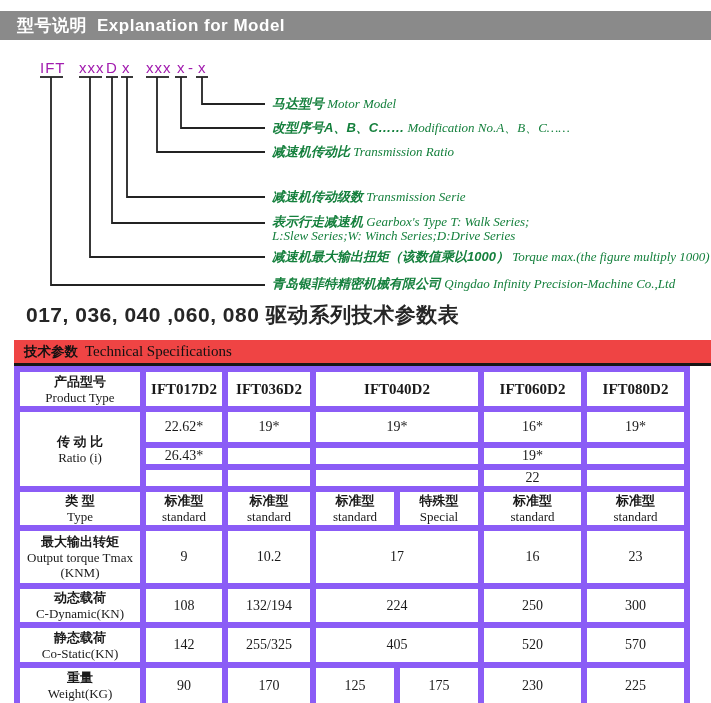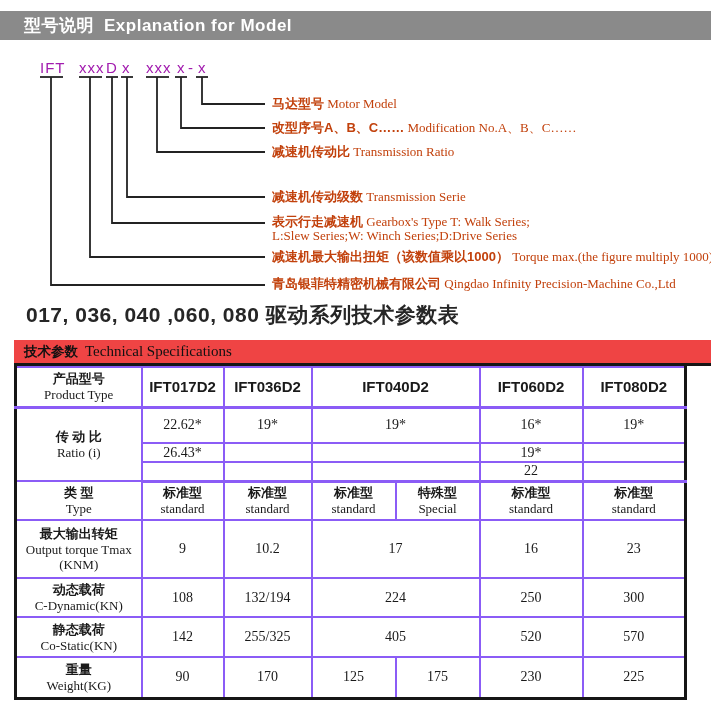--- a/index.html
+++ b/index.html
@@ -1,47 +1,47 @@
 <!DOCTYPE html>
 <html><head>
 <meta charset="utf-8">
 <style>
   html,body{margin:0;padding:0;background:#fff;}
   .page{position:relative;width:711px;height:703px;background:#ffffff;overflow:hidden;
         font-family:"Liberation Sans",sans-serif;color:#1a1a1a;}
   
   .hdr-bar{position:absolute;left:0;top:11px;width:711px;height:29px;background:#8a8a8a;
            display:flex;align-items:center;}
-  .hdr-bar .t{color:#ffffff;font-weight:bold;font-size:17px;padding-left:24px;letter-spacing:.5px;}
+  .hdr-bar .t{color:#ffffff;font-weight:bold;font-size:17px;padding-left:17px;letter-spacing:.5px;}
   .hdr-bar .t .en{margin-left:10px;}
   
   .tok{position:absolute;top:59px;font-size:15px;color:#a21caf;letter-spacing:1px;}
   
   .connector{position:absolute;left:0;top:55px;}
   
   .dlabel{position:absolute;left:272px;font-size:13px;line-height:14px;white-space:nowrap;
-          font-family:"Liberation Serif","DejaVu Serif",serif;color:#c2410c;}
+          font-family:"Liberation Serif","DejaVu Serif",serif;color:#15803d;font-style:italic;}
   .dlabel .zh{font-weight:bold;font-family:"Liberation Sans",sans-serif;font-size:13px;}
   
   .section-title{position:absolute;left:26px;top:301px;font-size:21px;font-weight:600;color:#262626;
                  letter-spacing:.5px;}
   
   .spec-bar{position:absolute;left:14px;top:340px;width:697px;height:23px;background:#ef4444;
             display:flex;align-items:center;}
   .spec-bar .zh{font-weight:bold;font-size:13.5px;padding-left:10px;color:#111;}
   .spec-bar .en{font-family:"Liberation Serif","DejaVu Serif",serif;font-size:15px;margin-left:7px;color:#111;}
   .spec-rule{position:absolute;left:14px;top:363px;width:697px;height:3px;background:#161616;}
   
   table.spec{position:absolute;left:14px;top:366px;width:670px;border-collapse:collapse;table-layout:fixed;
              border:3px solid #161616;border-top:none;}
-  table.spec td,table.spec th{border:2px solid #8b5cf6;text-align:center;vertical-align:middle;
+  table.spec td,table.spec th{border:6px solid #8b5cf6;text-align:center;vertical-align:middle;
              padding:0;overflow:hidden;}
   .zhc{font-weight:bold;font-size:13px;line-height:16px;font-family:"Liberation Sans",sans-serif;}
   .enc{font-family:"Liberation Serif","DejaVu Serif",serif;font-weight:normal;font-size:13px;line-height:15px;}
-  .model{font-family:Liberation Sans, sans-serif;font-weight:bold;font-size:15px;}
+  .model{font-family:Liberation Serif, serif;font-weight:bold;font-size:15px;}
   .val{font-family:"Liberation Serif","DejaVu Serif",serif;font-size:14px;}
   tr.r-hdr{height:40px;} tr.r-ratio1{height:36px;} tr.r-ratio2{height:19px;} tr.r-ratio3{height:19px;}
   tr.r-type{height:39px;} tr.r-torque{height:58px;} tr.r-dyn{height:39px;} tr.r-stat{height:40px;} tr.r-wt{height:41px;}
   tr.r-hdr th{border-bottom-width:3px;}
   tr.r-ratio3 td{border-bottom-width:3px;margin-left:20px;}
 </style>
 </head>
 <body>
 
 <div class="page">

